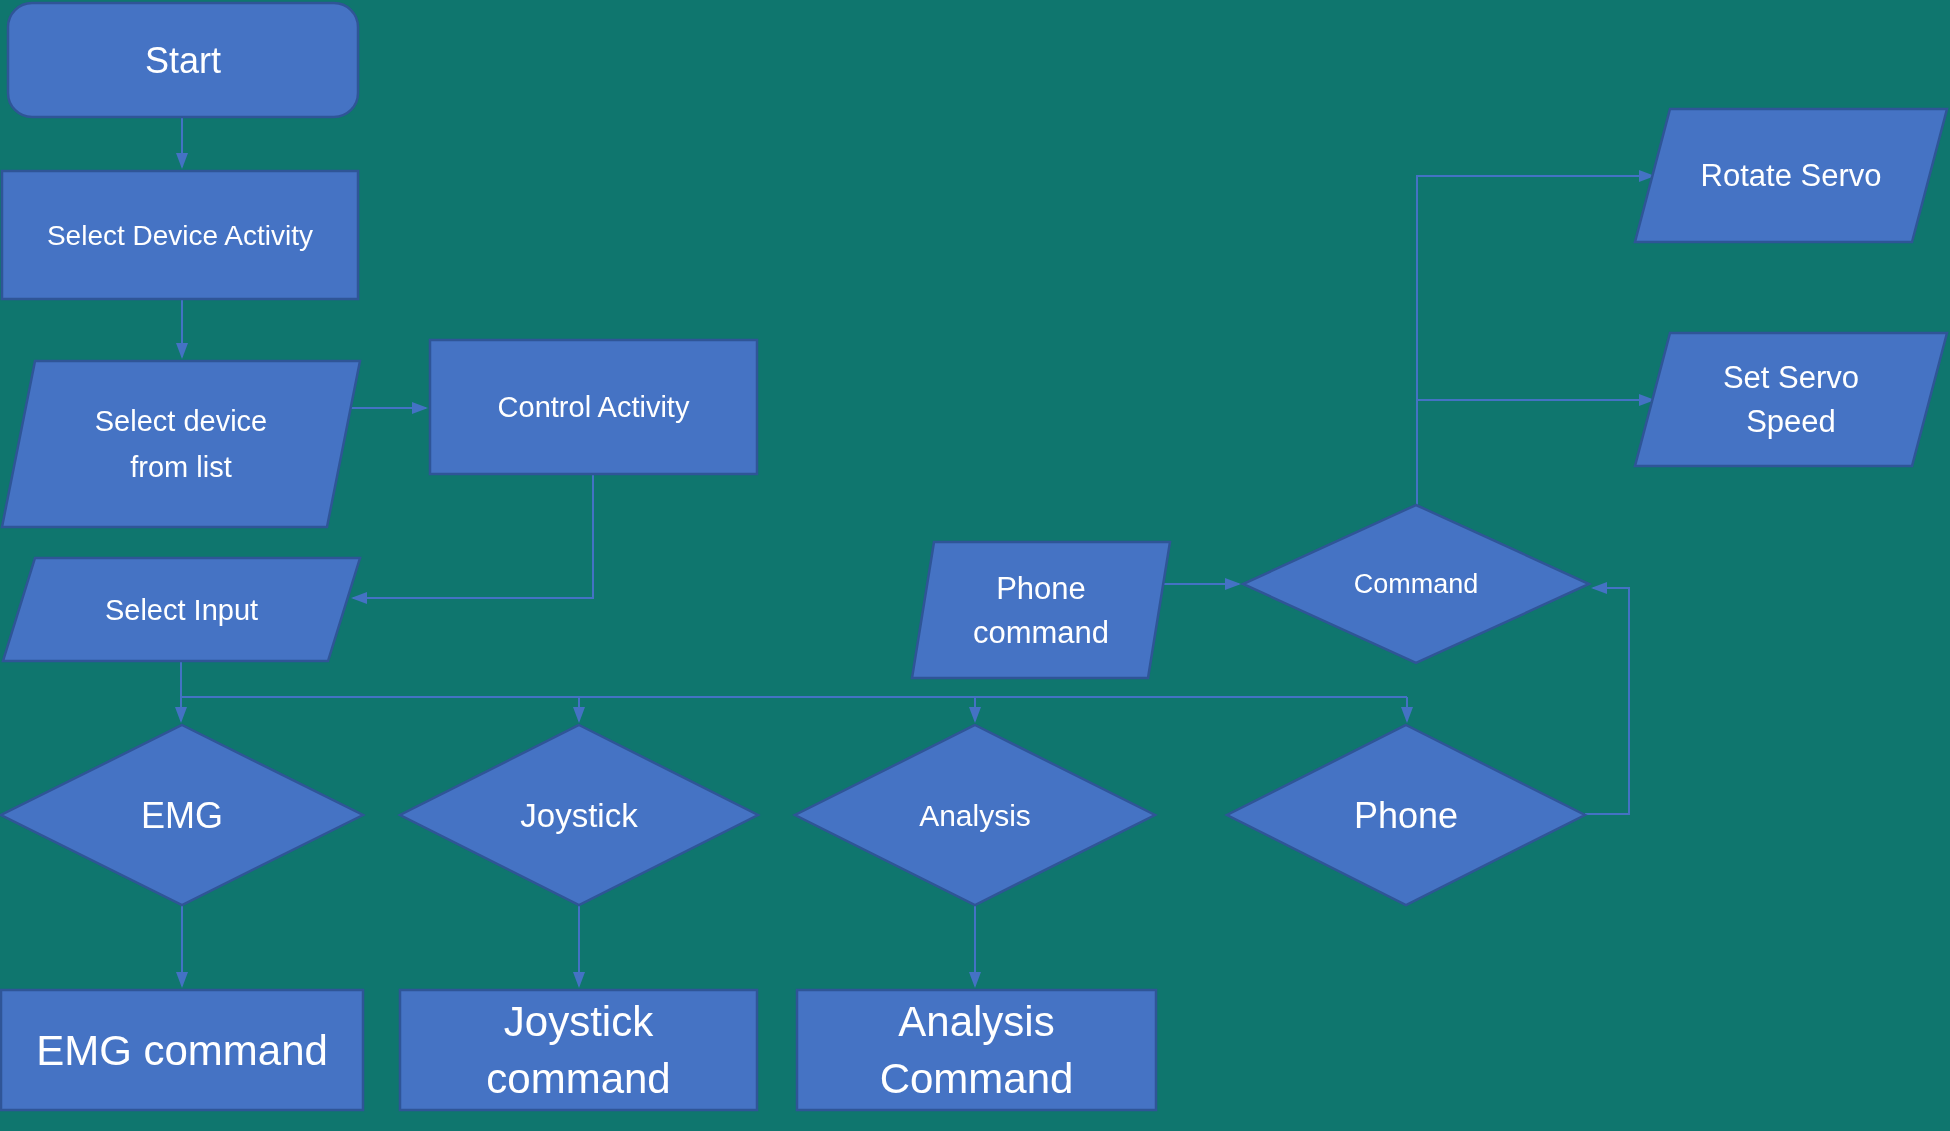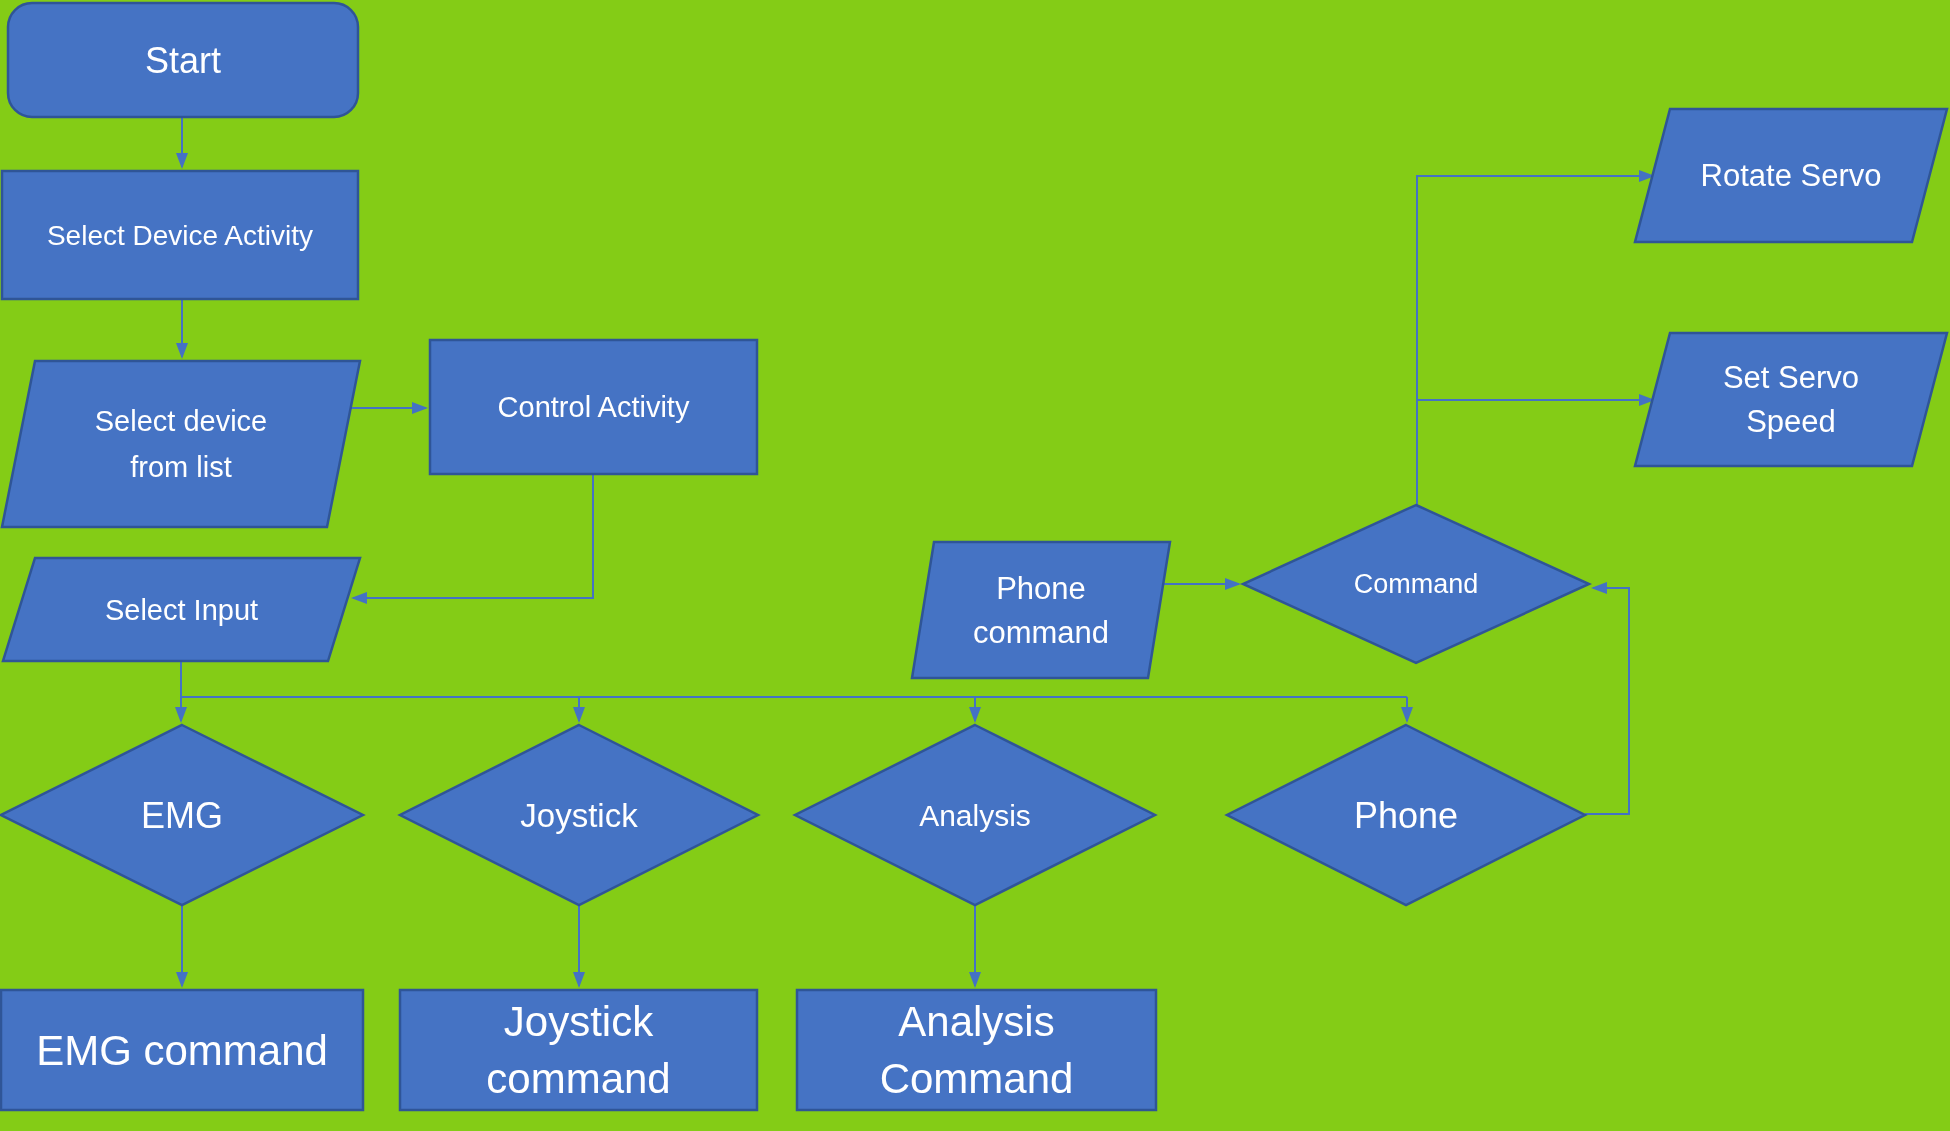--- a/index.html
+++ b/index.html
@@ -1,16 +1,16 @@
 <!DOCTYPE html>
 <html><head>
 <meta charset="utf-8">
 <style>
   html,body{margin:0;padding:0;background:#ffffff;}
-  #stage{position:relative;width:1950px;height:1131px;background:#84cc16;overflow:hidden;}
+  #stage{position:relative;width:1950px;height:1131px;background:#0f766e;overflow:hidden;}
   svg{display:block;}
   text, tspan{font-family:"Liberation Sans", sans-serif;}
 </style>
 </head>
 <body>
 
 <div id="stage">
     <svg width="1950" height="1131" viewBox="0 0 1950 1131">
       <defs>
         <marker id="arrow" viewBox="0 0 16 12" markerWidth="16" markerHeight="12" refX="14" refY="6" orient="auto" markerUnits="userSpaceOnUse">

